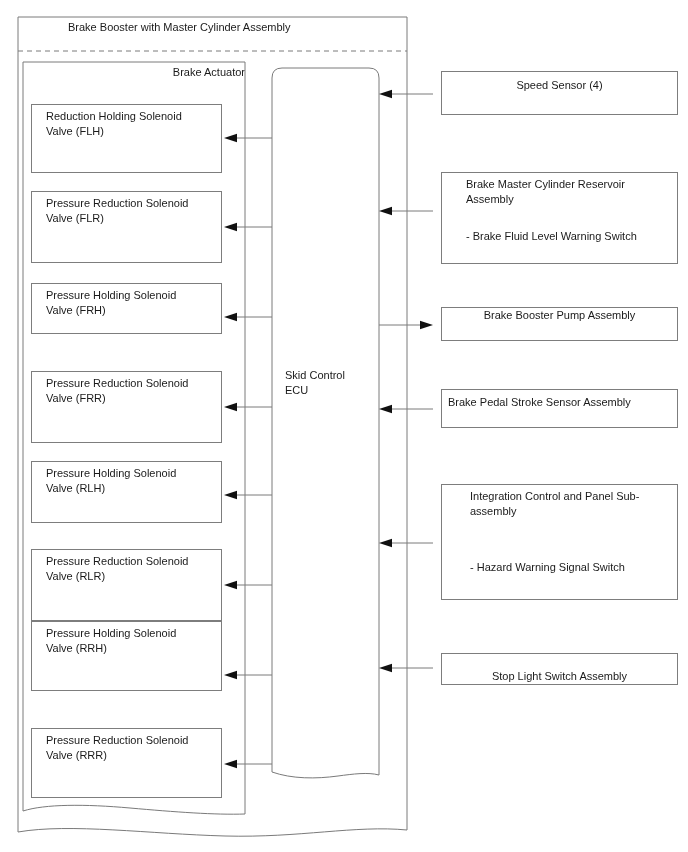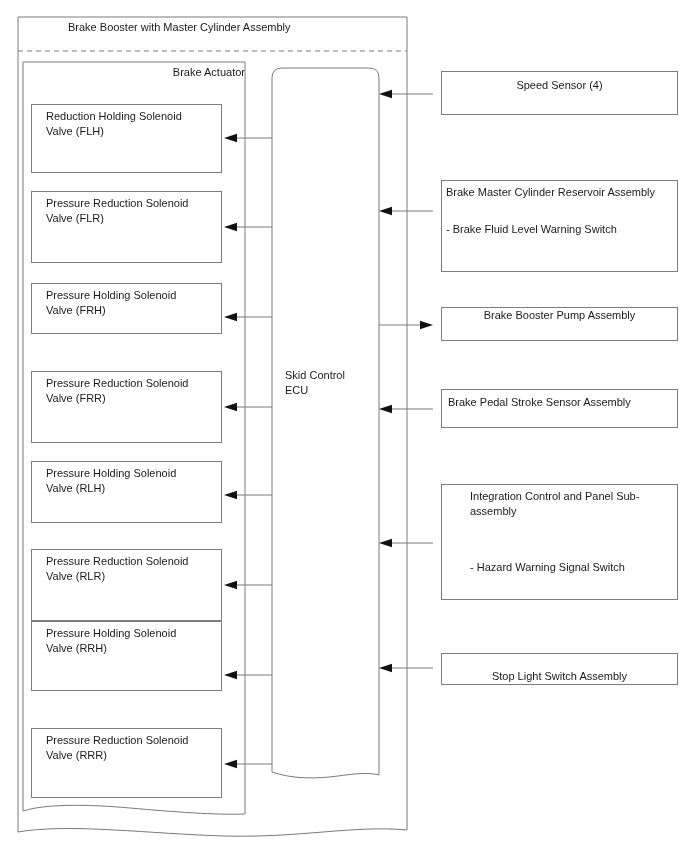--- a/index.html
+++ b/index.html
@@ -68,21 +68,21 @@
   <div class="box valve" style="top:728px;height:70px">
     <span>Pressure Reduction Solenoid Valve (RRR)</span>
   </div>
 
   <div class="label-abs ecu-label">Skid Control ECU</div>
 
   <div class="box rightbox centered" style="top:71px;height:44px;padding-top:6px">
     <div>Speed Sensor (4)</div>
   </div>
 
-  <div class="box rightbox" style="top:180px;height:92px;padding:4px 12px 0 4px">
+  <div class="box rightbox" style="top:172px;height:92px;padding:4px 12px 0 24px">
     <div>Brake Master Cylinder Reservoir Assembly</div>
     <div style="margin-top:22px">- Brake Fluid Level Warning Switch</div>
   </div>
 
   <div class="box rightbox centered" style="top:307px;height:34px;padding-top:0">
     <div>Brake Booster Pump Assembly</div>
   </div>
 
   <div class="box rightbox" style="top:389px;height:39px;padding:5px 8px 0 6px">
     <div>Brake Pedal Stroke Sensor Assembly</div>

